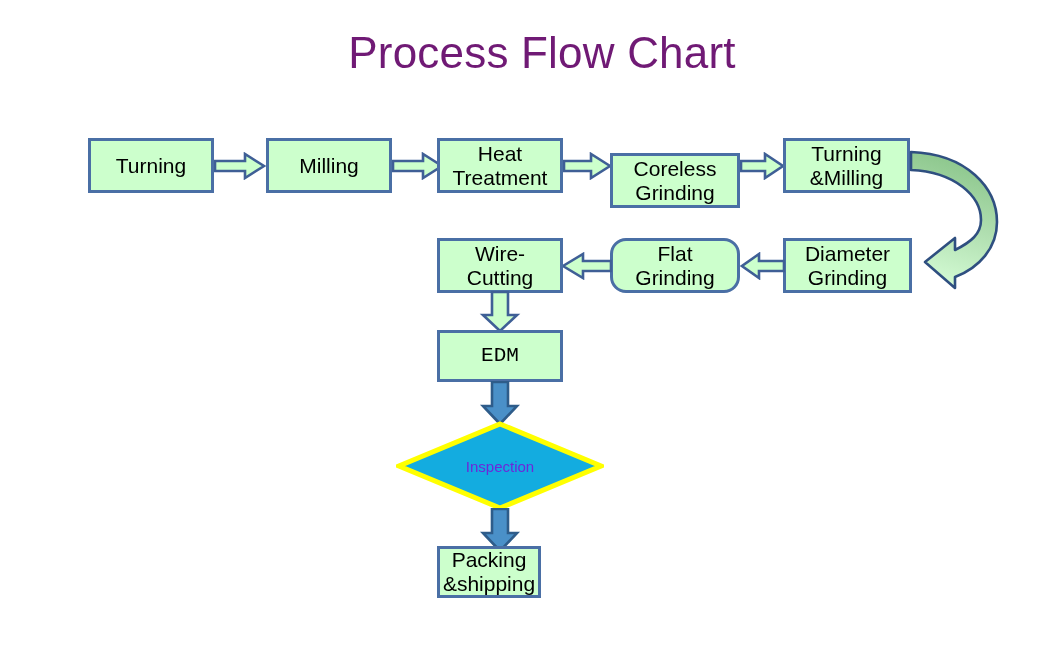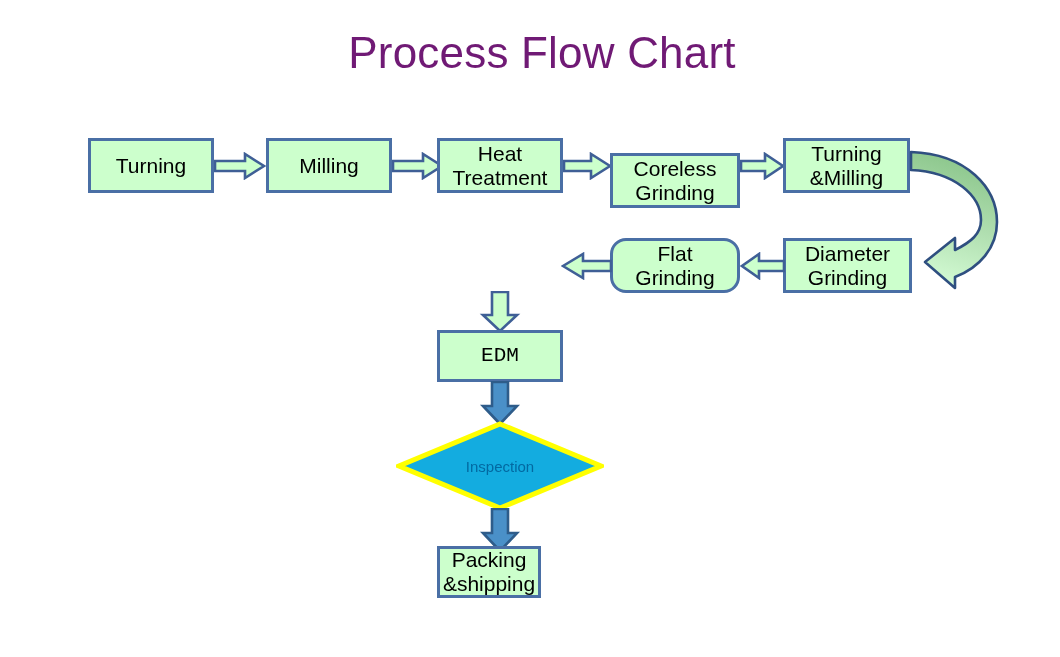--- a/index.html
+++ b/index.html
@@ -47,21 +47,21 @@
   .decision {
     position: absolute;
     display: flex;
     align-items: center;
     justify-content: center;
   }
   .decision .dlabel {
     position: relative;
     z-index: 2;
     font-size: 15px;
-    color: #0369a1;
+    color: #6d28d9;
     text-align: center;
     pointer-events: none;
   }
   .decision svg {
     position: absolute;
     left: 0;
     top: 0;
   }
   .conn {
     position: absolute;
@@ -145,20 +145,22 @@
 
   <div class="node" style="left:610px; top:238px; width:130px; height:55px;border-radius:16px;">Flat
 Grinding</div>
 
   <div class="conn" style="left:561px; top:252px; width:51px; height:28px;">
     <svg width="51" height="28" viewBox="0 0 51 28">
       <path d="M50,9 L22,9 L22,2 L2,14 L22,26 L22,19 L50,19 Z" fill="#CCFFCC" stroke="#3F5F96" stroke-width="2.6" stroke-linejoin="miter"></path>
     </svg>
   </div>
 
+  <div class="node" style="left:437px; top:238px; width:126px; height:55px;">Wire-
+Cutting</div>
 
   <div class="conn" style="left:479px; top:291px; width:42px; height:42px;">
     <svg width="42" height="42" viewBox="0 0 42 42">
       <path d="M13,1 L13,24 L4,24 L21,40 L38,24 L29,24 L29,1 Z" fill="#CCFFCC" stroke="#3F5F96" stroke-width="2.6" stroke-linejoin="miter"></path>
     </svg>
   </div>
 
   <div class="node" style="left:437px; top:330px; width:126px; height:52px;font-family:Liberation Mono, monospace;">EDM</div>
 
   <div class="conn" style="left:479px; top:381px; width:42px; height:45px;">

